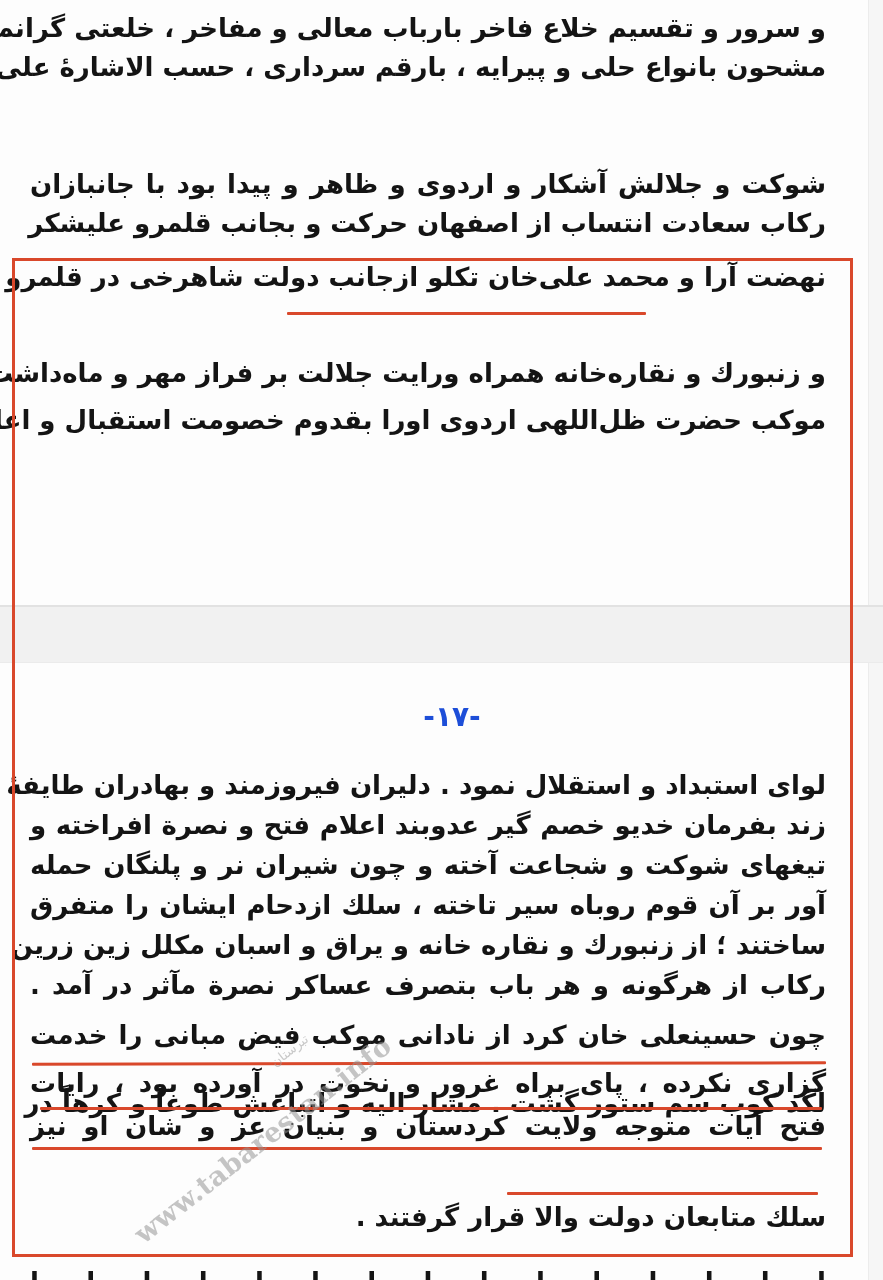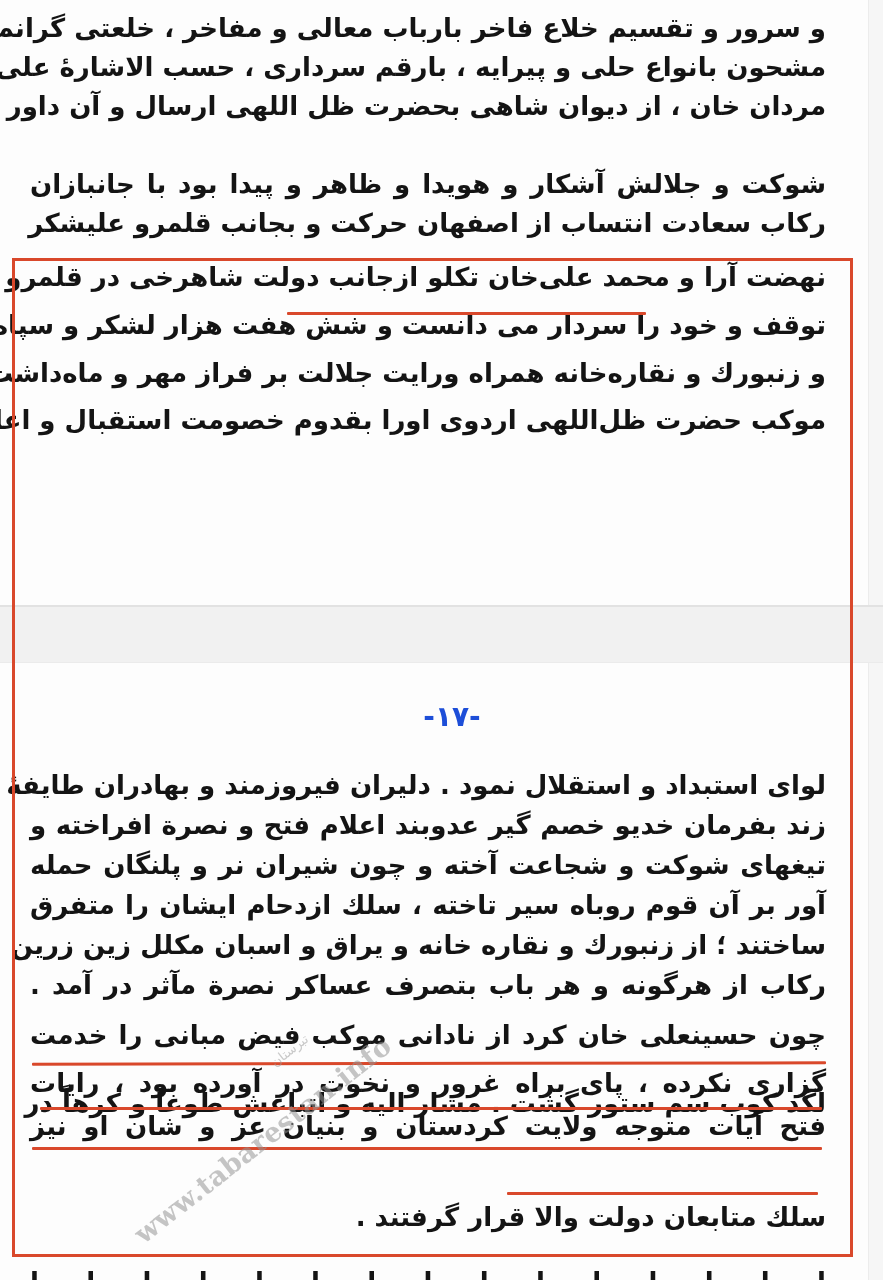--- a/index.html
+++ b/index.html
@@ -126,25 +126,23 @@
     }
   </style>
 </head>
 <body>
 
 <div class="right-strip"></div>
 
 <div class="page page-top">
   <div class="line" style="top:8px">و سرور و تقسیم خلاع فاخر بارباب معالی و مفاخر ، خلعتی گرانمایه</div>
   <div class="line" style="top:47px">مشحون بانواع حلی و پیرایه ، بارقم سرداری ، حسب الاشارهٔ علی-</div>
-  <div class="line" style="top:86px">مردان خان ، از دیوان شاهی بحضرت ظل اللهی ارسال و آن داور</div>
-  <div class="line" style="top:164px">شوکت و جلالش آشکار و هویدا و ظاهر و پیدا بود با جانبازان</div>
+  <div class="line" style="top:164px">شوکت و جلالش آشکار و اردوی و ظاهر و پیدا بود با جانبازان</div>
   <div class="line" style="top:203px">رکاب سعادت انتساب از اصفهان حرکت و بجانب قلمرو علیشکر</div>
   <div class="line" style="top:257px">نهضت آرا و محمد علی‌خان تکلو ازجانب دولت شاهرخی در قلمرو</div>
-  <div class="line" style="top:305px">توقف و خود را سردار می دانست و شش هفت هزار لشکر و سپاه</div>
   <div class="line" style="top:353px">و زنبورك و نقاره‌خانه همراه ورایت جلالت بر فراز مهر و ماه‌داشت،</div>
   <div class="line" style="top:400px">موکب حضرت ظل‌اللهی اردوی اورا بقدوم خصومت استقبال و اعلای</div>
 </div>
 
 <div class="page-gap"></div>
 
 <div class="page page-bottom"></div>
 
 <div class="page-number">-۱۷-</div>
 

